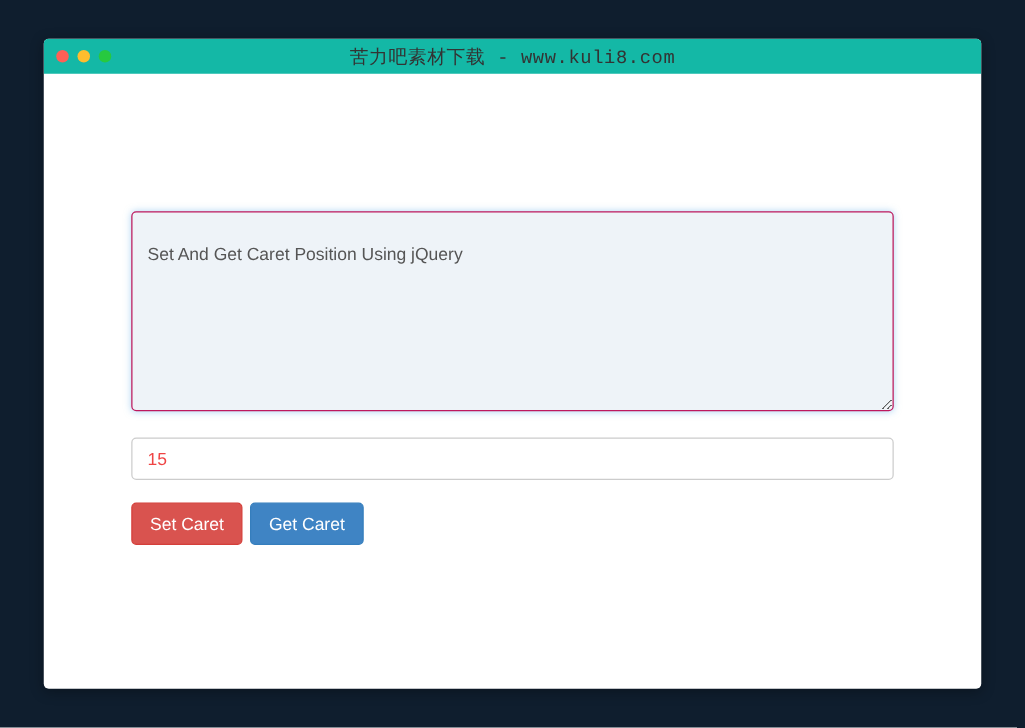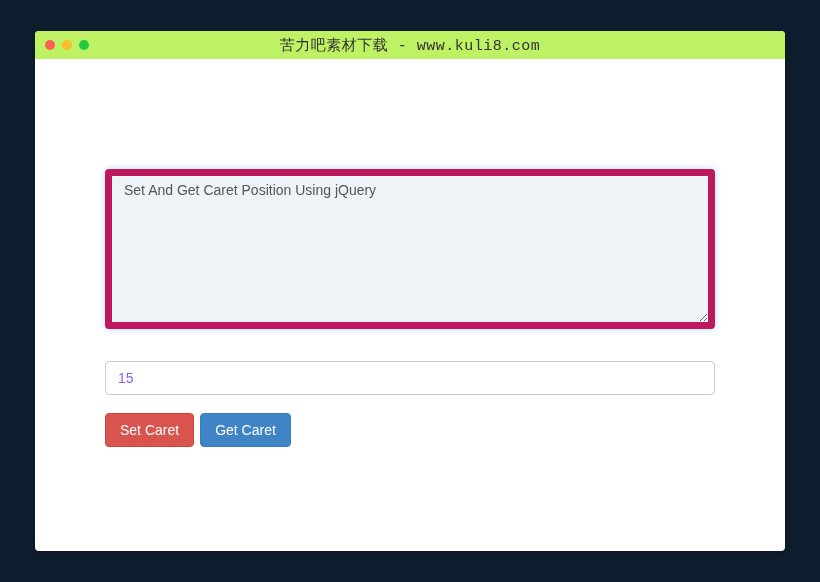--- a/index.html
+++ b/index.html
@@ -18,21 +18,21 @@
     }
     .window {
       background: #ffffff;
       width: 750px;
       height: 520px;
       border-radius: 4px;
       overflow: hidden;
       box-shadow: 0 2px 10px rgba(0,0,0,0.3);
     }
     .titlebar {
-      background: #bef264;
+      background: #14b8a6;
       height: 28px;
       display: flex;
       align-items: center;
       padding: 0 10px;
       position: relative;
     }
     .traffic-lights {
       display: flex;
       gap: 7px;
       position: absolute;
@@ -53,38 +53,38 @@
       color: #333;
       font-family: "SimSun", "Courier New", monospace;
       letter-spacing: 0.5px;
     }
     .content {
       padding: 110px 70px 40px 70px;
     }
     .textarea-field {
       width: 100%;
       height: 160px;
-      padding: 6px 12px;
+      padding: 25px 12px;
       font-size: 14px;
       color: #555;
       background: #eef3f8;
-      border: 7px solid #be185d;
+      border: 1px solid #be185d;
       border-radius: 4px;
       outline: none;
       resize: both;
       box-shadow: 0 0 6px rgba(102, 175, 233, 0.5);
       font-family: inherit;
     }
     .input-field {
       width: 100%;
       height: 34px;
       padding: 6px 12px;
-      margin-top: 28px;
+      margin-top: 16px;
       font-size: 14px;
-      color: #8b5cf6;
+      color: #ef4444;
       background: #ffffff;
       border: 1px solid #ccc;
       border-radius: 4px;
       outline: none;
     }
     .button-row {
       margin-top: 18px;
       display: flex;
       gap: 6px;
     }

